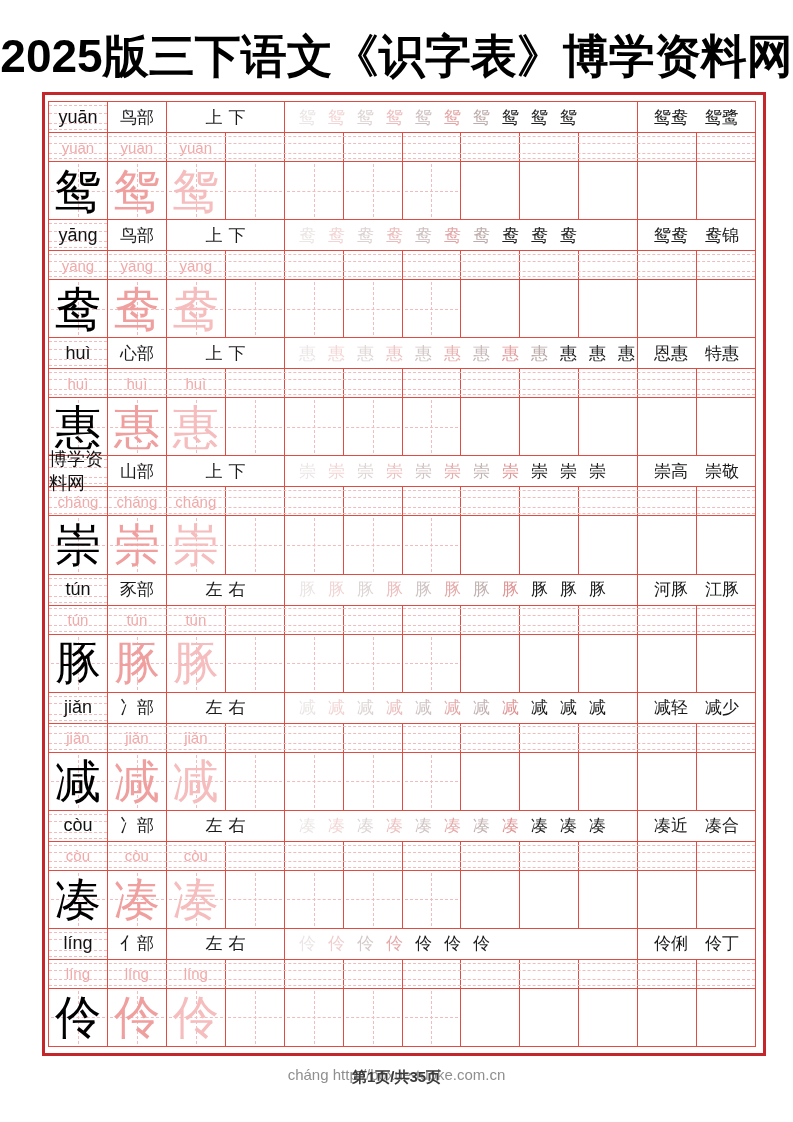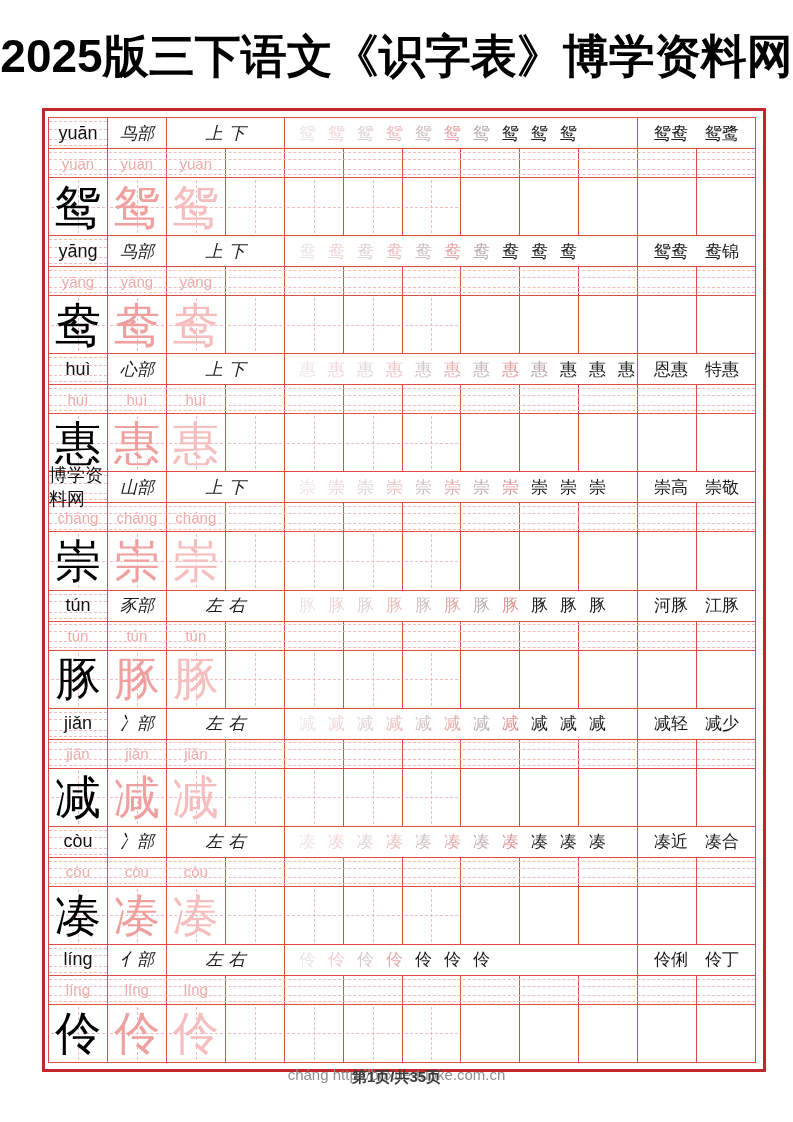--- a/index.html
+++ b/index.html
@@ -4,37 +4,37 @@
 <style>
   html,body{margin:0;padding:0;background:#ffffff;}
   body{position:relative;width:793px;height:1122px;overflow:hidden;
        font-family:"Liberation Sans",sans-serif;color:#1a1a1a;}
   :root{
     --grid:#e04b42; --frame:#c3272b; --guide:#f2bcbc;
     --t1:#f09f9f; --t2:#f5bdbd; --tpy:#f0aaaa; --ink:#1a1a1a;
   }
   .title{position:absolute;top:26px;left:0;width:100%;text-align:center;
          font-size:46px;font-weight:900;letter-spacing:0;color:#000;}
-  .frame{position:absolute;left:42px;top:108px;width:724px;height:964px;
+  .frame{position:absolute;left:42px;top:92px;width:724px;height:964px;
          border:3px solid var(--frame);box-sizing:border-box;}
   .tbl{position:absolute;left:3px;top:6px;width:708px;height:946px;
        border:1px solid var(--grid);box-sizing:border-box;
        display:flex;flex-direction:column;background:#fff;}
   .block{flex:1;display:flex;flex-direction:column;box-sizing:border-box;
          border-bottom:1px solid var(--grid);}
   .block:last-child{border-bottom:none;}
   .row{display:flex;position:relative;box-sizing:border-box;}
   .row.head{height:31px;border-bottom:1px solid var(--grid);}
   .row.pyrow{height:29px;border-bottom:1px solid var(--grid);}
   .row.chrow{flex:1;}
   .cell{box-sizing:border-box;border-right:1px solid var(--grid);height:100%;
         display:flex;align-items:center;justify-content:center;position:relative;}
   .c-pinyin{width:59px;}
-  .c-radical{width:59px;font-size:17px;font-style:italic;}
-  .c-struct{width:118px;font-size:17px;letter-spacing:6px;text-indent:6px;font-style:italic;}
+  .c-radical{width:59px;font-size:17px;}
+  .c-struct{width:118px;font-size:17px;letter-spacing:6px;text-indent:6px;}
   .c-strokes{width:353px;justify-content:flex-start;padding-left:8px;}
   .c-words{flex:1;border-right:none;font-size:17px;}
   .head-py{font-size:18px;color:#111;position:relative;z-index:2;}
   .fourlines{position:absolute;left:0;right:0;top:0;bottom:0;pointer-events:none;z-index:1;}
   .fourlines i{position:absolute;left:0;right:0;border-top:1px dashed var(--guide);display:block;}
   .fourlines i:nth-child(1){top:10%;}
   .fourlines i:nth-child(2){top:35%;}
   .fourlines i:nth-child(3){top:70%;}
   .fourlines i:nth-child(4){top:90%;}
   .pcell{flex:1;border-right:1px solid var(--grid);background:transparent;}

